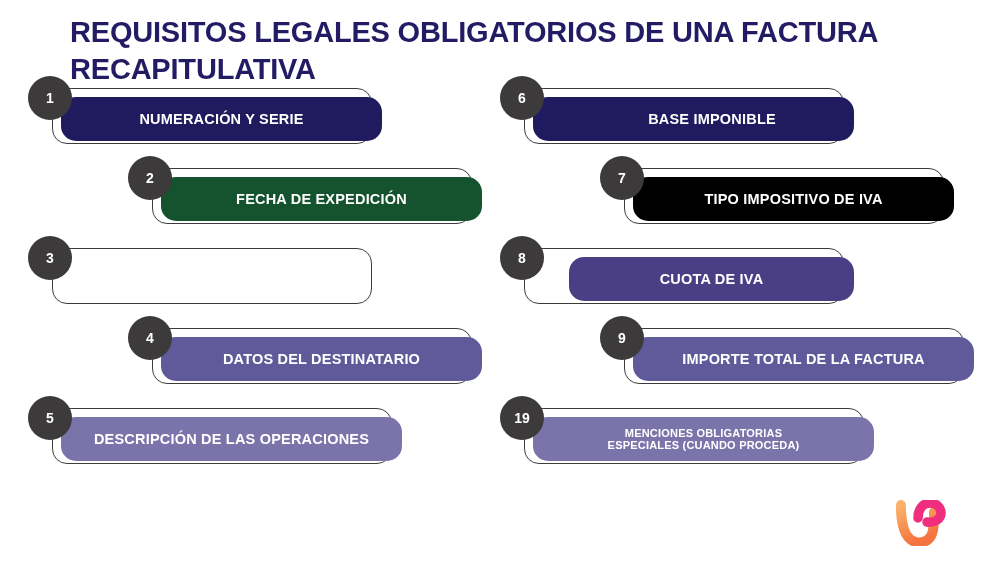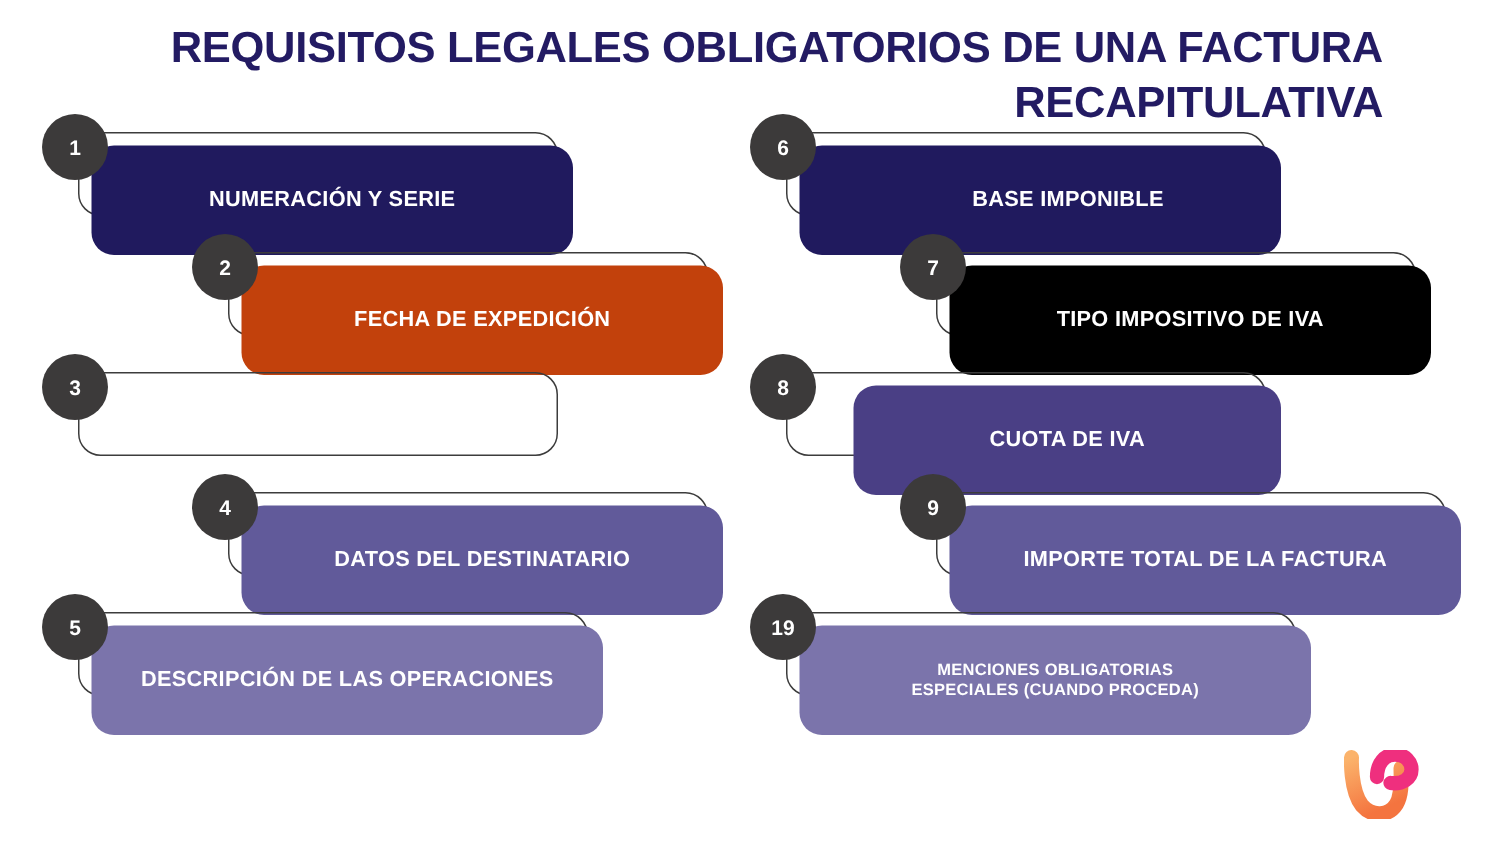--- a/index.html
+++ b/index.html
@@ -14,21 +14,21 @@
     overflow: hidden;
     position: relative;
   }
 
   
   .title-wrap {
     position: absolute;
     top: 14px;
     left: 0;
     width: 992px;
-    text-align: right;
+    text-align: left;
   }
   .title {
     font-size: 29px;
     font-weight: bold;
     line-height: 1.26;
     letter-spacing: -0.2px;
     color: #231b63;
     margin: 0;
     padding: 0 70px;
     text-transform: uppercase;
@@ -75,21 +75,21 @@
     border-radius: 15px;
     background: transparent;
     box-sizing: border-box;
   }
   
   .fill-layer {
     position: absolute;
     left: 9px;
     top: 9px;
     right: 0;
-    height: 73px;
+    height: 44px;
     border-radius: 15px;
     box-sizing: border-box;
     display: flex;
     align-items: center;
     justify-content: center;
   }
   .bar-label {
     color: #ffffff;
     font-size: 14.5px;
     font-weight: bold;
@@ -152,21 +152,21 @@
           <div class="outline-layer"></div>
           <div class="fill-layer" style="background: rgb(32, 26, 94);">
             <span class="bar-label">NUMERACIÓN Y SERIE</span>
           </div>
           <div class="badge" style="background: rgb(60, 58, 58);">1</div>
         </div>
       </div>
       <div class="row indent">
         <div class="stack">
           <div class="outline-layer"></div>
-          <div class="fill-layer" style="background: #c2410c;">
+          <div class="fill-layer" style="background: #14532d;">
             <span class="bar-label">FECHA DE EXPEDICIÓN</span>
           </div>
           <div class="badge" style="background: rgb(60, 58, 58);">2</div>
         </div>
       </div>
       <div class="row">
         <div class="stack">
           <div class="outline-layer"></div>
           <div class="badge" style="background: rgb(60, 58, 58);">3</div>
         </div>

